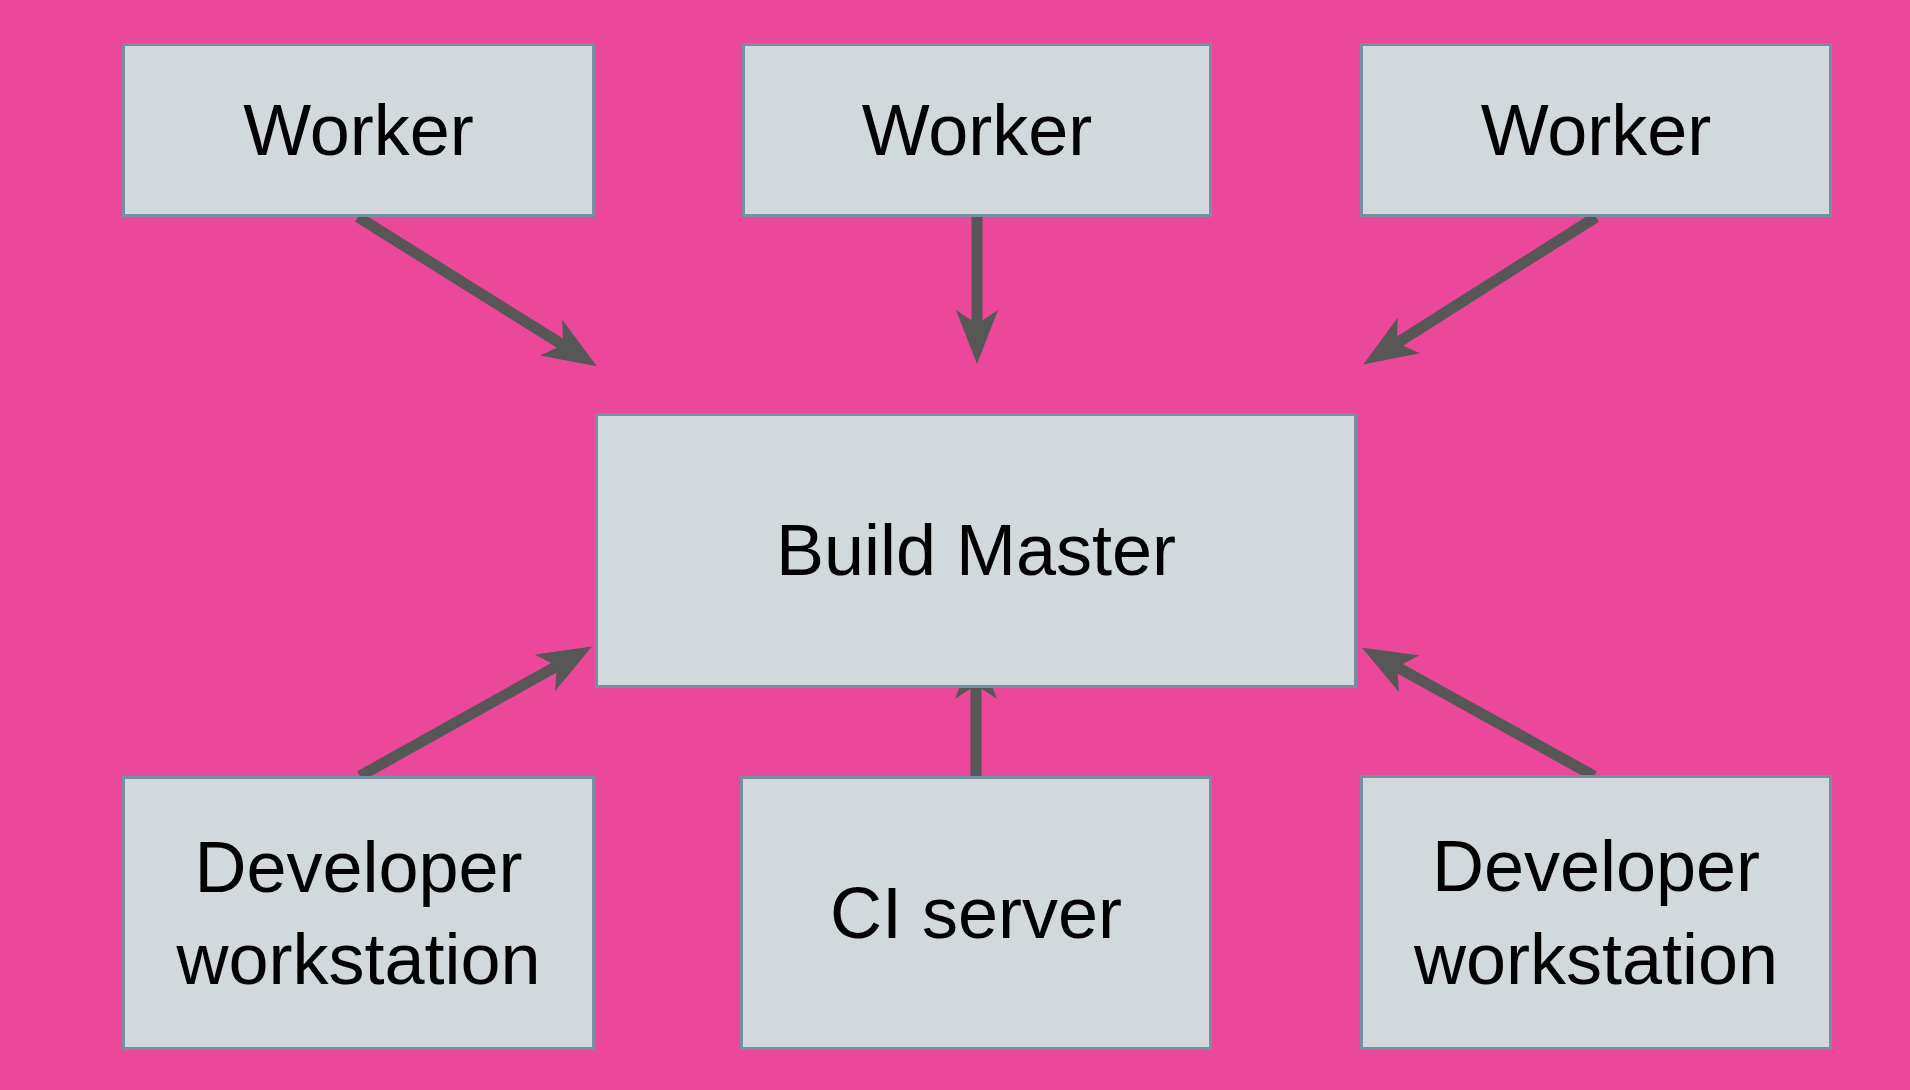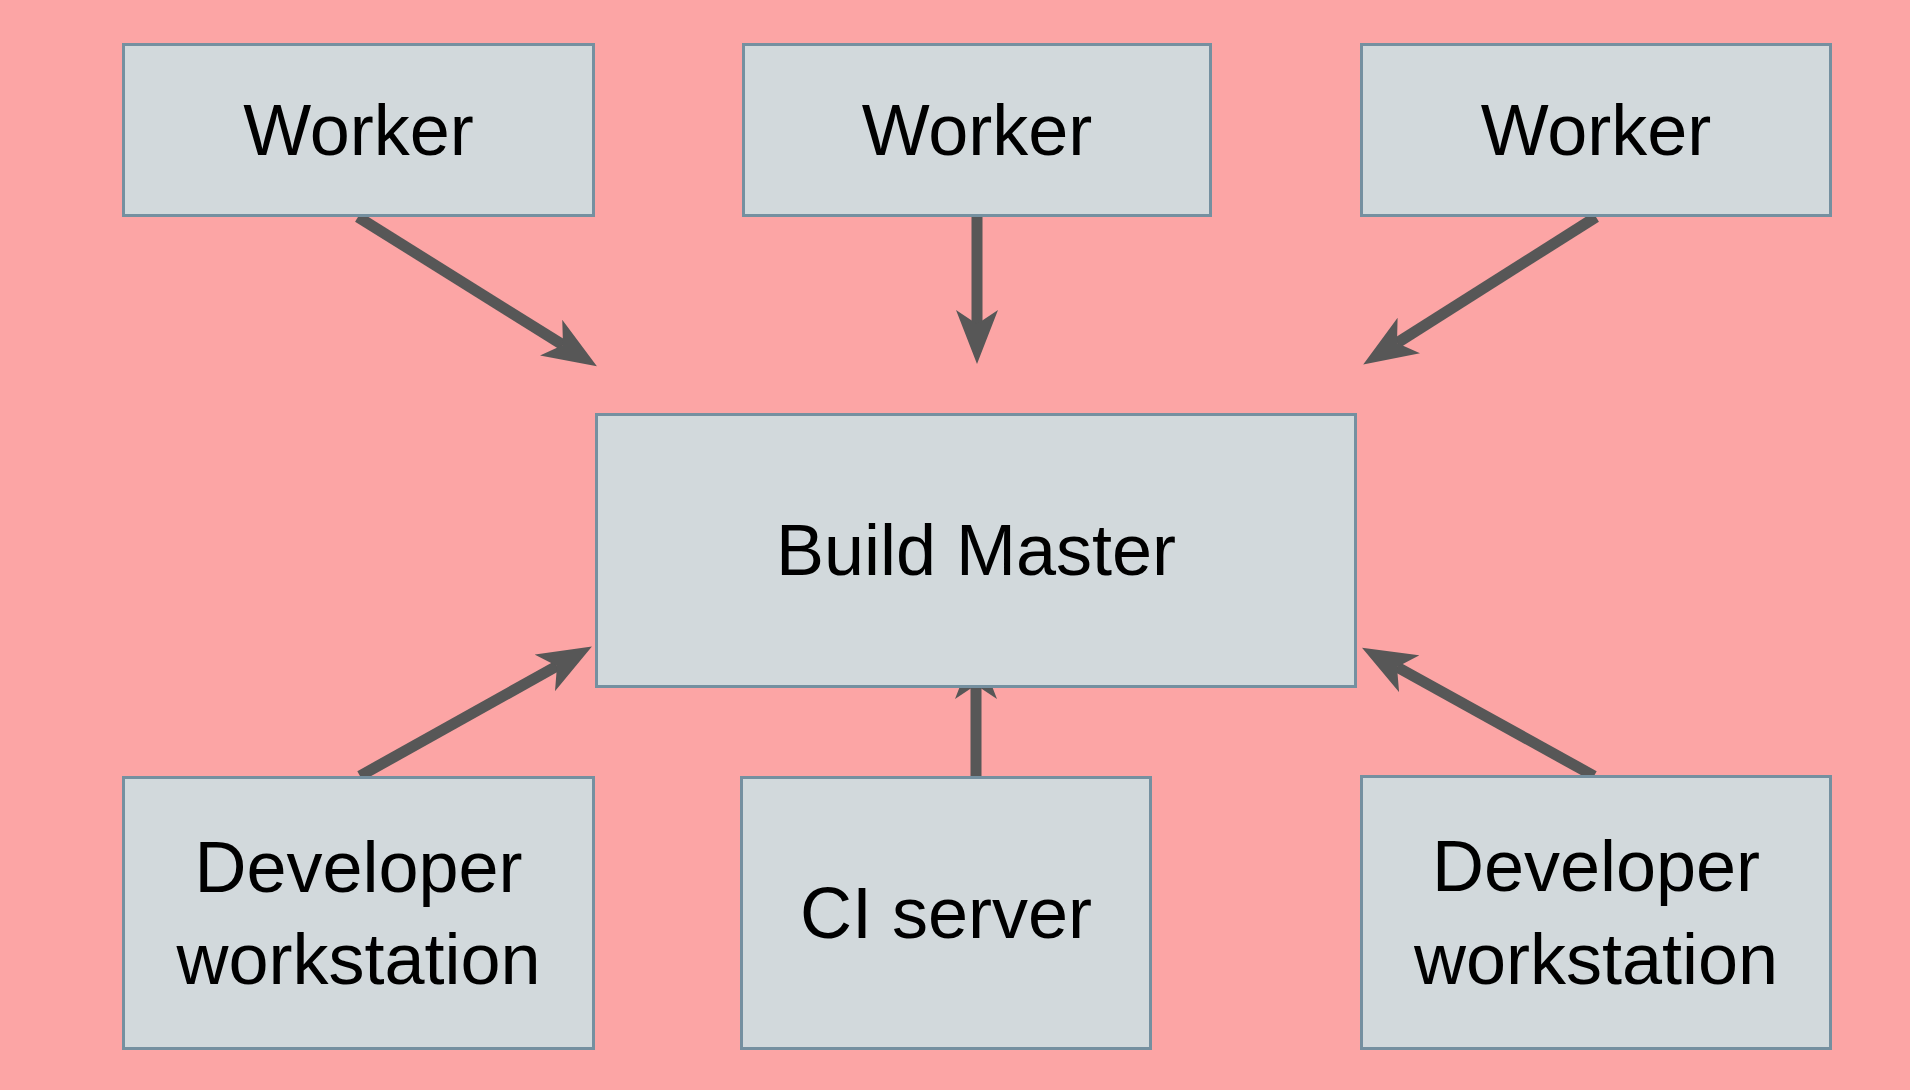--- a/index.html
+++ b/index.html
@@ -4,21 +4,21 @@
 <style>
   html, body {
     margin: 0;
     padding: 0;
     background: #ffffff;
   }
   #canvas {
     position: relative;
     width: 1910px;
     height: 1090px;
-    background: #fca5a5;
+    background: #ec4899;
     overflow: hidden;
     font-family: "Liberation Sans", sans-serif;
   }
   #arrow-layer {
     position: absolute;
     left: 0;
     top: 0;
     z-index: 0;
   }
   .node {
@@ -38,21 +38,21 @@
     color: #000000;
     letter-spacing: 0px;
     padding: 0 10px;
   }
   
   #n-worker-1      { left: 122px;  top: 43px;  width: 473px; height: 174px; }
   #n-worker-2      { left: 742px;  top: 43px;  width: 470px; height: 174px; }
   #n-worker-3      { left: 1360px; top: 43px;  width: 472px; height: 174px; }
   #n-build-master  { left: 595px;  top: 368px; width: 762px; height: 275px; margin-top: 45px; }
   #n-dev-left      { left: 122px;  top: 776px; width: 473px; height: 274px; }
-  #n-ci-server     { left: 740px;  top: 776px; width: 412px; height: 274px; }
+  #n-ci-server     { left: 740px;  top: 776px; width: 472px; height: 274px; }
   #n-dev-right     { left: 1360px; top: 775px; width: 472px; height: 275px; }
 </style>
 </head>
 <body>
 
 <div id="canvas">
 
   <svg id="arrow-layer" width="1910" height="1090" viewBox="0 0 1910 1090">
     <defs>
       <marker id="barb" markerUnits="userSpaceOnUse" markerWidth="54" markerHeight="42" viewBox="0 0 54 42" refX="14" refY="21" orient="auto">

